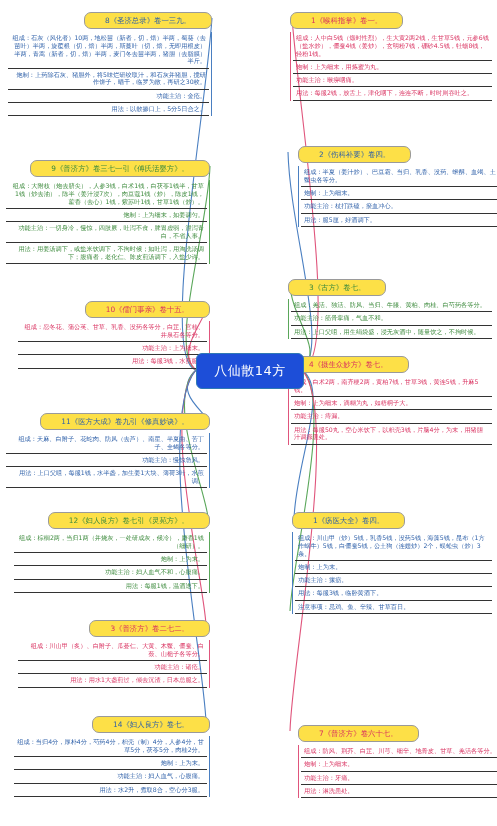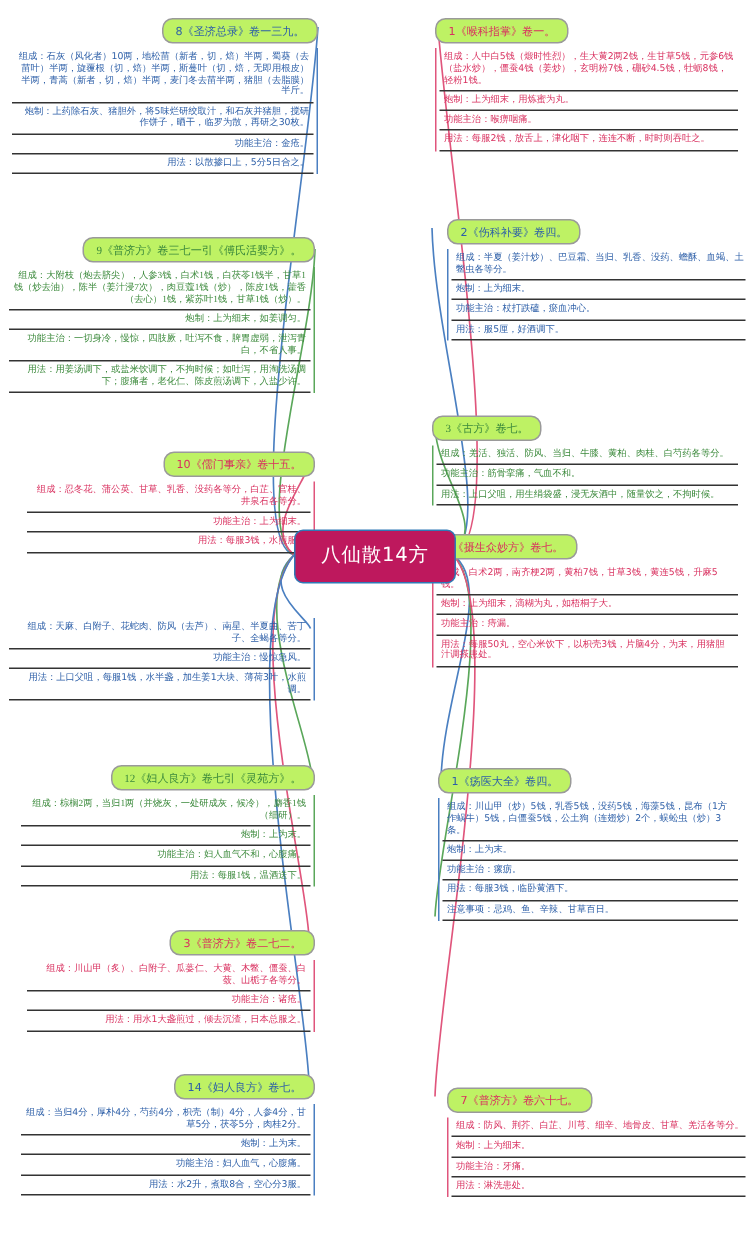--- a/index.html
+++ b/index.html
@@ -5,49 +5,49 @@
   html,body{margin:0;padding:0;background:#ffffff;}
   body{
     font-family:"DejaVu Sans","Liberation Sans",sans-serif;
     width:497px;height:826px;position:relative;overflow:hidden;
   }
   #canvas{position:relative;width:497px;height:826px;}
   #wires{position:absolute;left:0;top:0;width:497px;height:826px;pointer-events:none;}
 
   .center-node{
     position:absolute;left:196px;top:353px;width:106px;height:34px;
-    background:#be185d;border:1px solid #2f79b5;border-radius:6px;
+    background:#1d4ed8;border:1px solid #2f79b5;border-radius:6px;
     color:#ffffff;font-size:13px;line-height:34px;text-align:center;
     letter-spacing:.5px;z-index:5;
   }
 
   .branch{position:absolute;z-index:4;}
   .node-head{
-    display:inline-block;background:#bef264;border:1px solid #9a9a9a;
-    border-radius:7px;padding:2px 8px;font-size:7.4px;line-height:11px;
+    display:inline-block;background:#fde047;border:1px solid #9a9a9a;
+    border-radius:7px;padding:2px 20px;font-size:7.4px;line-height:11px;
     white-space:nowrap;
   }
   .items{margin-top:3px;}
   .item{
     font-size:6.2px;line-height:7.8px;padding:2px 3px 2.5px 3px;
     border-bottom:1px solid #333;
   }
   .branch.left .items{border-right:1.1px solid currentColor;padding-right:2px;}
   .branch.right .items{border-left:1.1px solid currentColor;padding-left:2px;}
   .branch.left .item{text-align:right;}
   .branch.right .item{text-align:left;}
   .branch.left{text-align:right;}
 
   
   .c-red .node-head, .c-red .item{color:#d9305f;}
   .c-blue .node-head, .c-blue .item{color:#2d5fa8;}
   .c-green .node-head, .c-green .item{color:#3c8a3c;}
   .c-red{color:#e0557c;}
   .c-blue{color:#4a7fc1;}
-  .c-green{color:#5aa75a;font-family:Liberation Serif, serif;}
+  .c-green{color:#5aa75a;}
   .node-head{color:inherit;}
   .c-red .node-head{color:#d9305f;}
   .c-blue .node-head{color:#2d5fa8;}
   .c-green .node-head{color:#3c8a3c;}
 </style>
 </head>
 <body>
 
 <div id="canvas">
   <svg id="wires" viewBox="0 0 497 826" xmlns="http://www.w3.org/2000/svg">
@@ -155,20 +155,21 @@
   <div class="branch left c-red" style="left:18px;top:297px;width:192px;">
     <div class="node-head">10《儒门事亲》卷十五。</div>
     <div class="items">
       <div class="item">组成：忍冬花、蒲公英、甘草、乳香、没药各等分，白芷、官桂、井泉石各等分。</div>
       <div class="item">功能主治：上为细末。</div>
       <div class="item">用法：每服3钱，水煎服。</div>
     </div>
   </div>
 
   <div class="branch left c-blue" style="left:6px;top:409px;width:204px;">
+    <div class="node-head">11《医方大成》卷九引《修真妙诀》。</div>
     <div class="items">
       <div class="item">组成：天麻、白附子、花蛇肉、防风（去芦）、南星、半夏曲、苦丁子、全蝎各等分。</div>
       <div class="item">功能主治：慢惊急风。</div>
       <div class="item">用法：上口父咀，每服1钱，水半盏，加生姜1大块、薄荷3叶，水煎调。</div>
     </div>
   </div>
 
   <div class="branch left c-green" style="left:14px;top:508px;width:196px;">
     <div class="node-head">12《妇人良方》卷七引《灵苑方》。</div>
     <div class="items">

